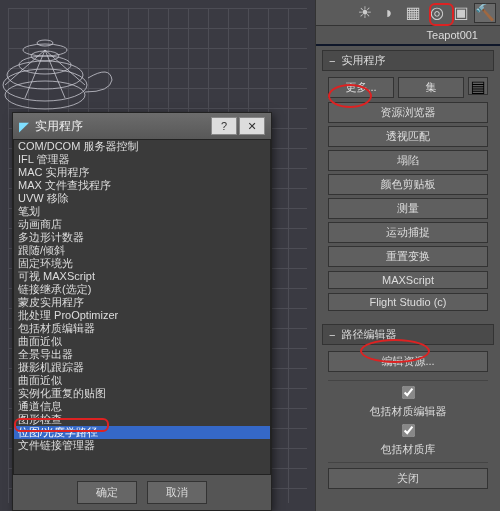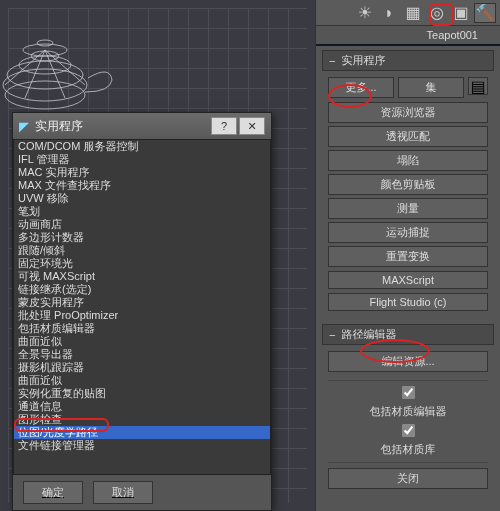--- a/index.html
+++ b/index.html
@@ -41,21 +41,21 @@
   .win-btns { display: flex; gap: 2px; }
   .win-btn { width: 26px; height: 18px; background: #ddd; border: 1px solid #888; display: flex; align-items: center; justify-content: center; font-size: 11px; color: #333; cursor: pointer; }
   
   .listbox { flex: 1; background: #3a3a3a; border: 1px solid #222; overflow-y: auto; font-size: 11px; color: #ddd; }
   .listbox::-webkit-scrollbar { width: 14px; }
   .listbox::-webkit-scrollbar-track { background: #5a5a5a; }
   .listbox::-webkit-scrollbar-thumb { background: #888; border: 1px solid #555; }
   .list-item { padding: 0 4px; line-height: 13px; white-space: nowrap; cursor: pointer; }
   .list-item.selected { background: #3568c8; color: #fff; }
   
-  .dlg-btns { display: flex; justify-content: flex-start; gap: 10px; padding: 6px 10px; text-decoration: underline; }
+  .dlg-btns { display: flex; justify-content: center; gap: 10px; padding: 6px 10px; }
   .dlg-btn { background: #666; border: 1px solid #333; color: #ddd; font-size: 11px; padding: 3px 18px; cursor: pointer; }
   
   
   .circle { position: absolute; border: 2px solid #d22; border-radius: 50%; pointer-events: none; }
   .rect-mark { position: absolute; border: 2px solid #d22; border-radius: 6px; pointer-events: none; }
 </style>
 </head>
 <body>
 
 <div class="viewport">

